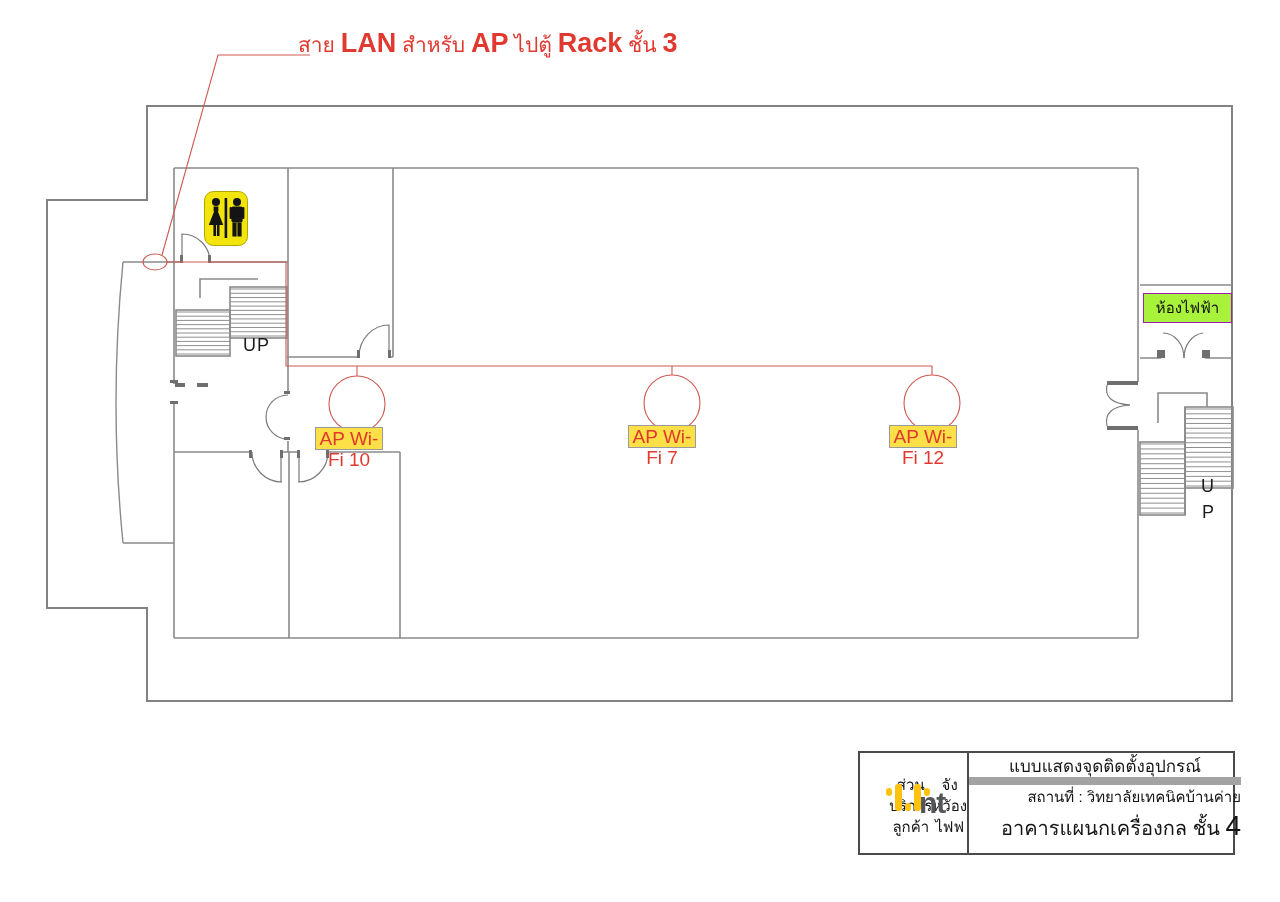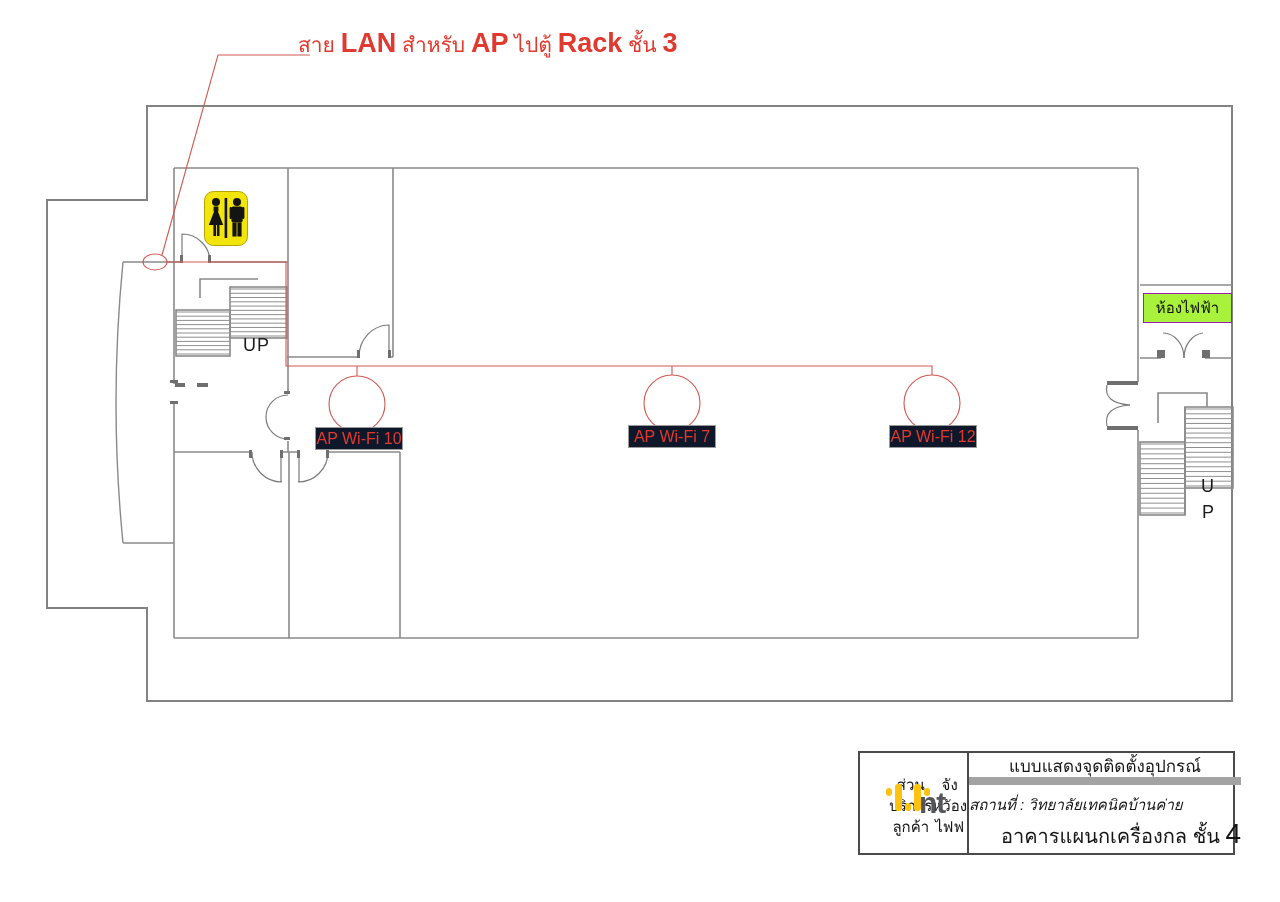--- a/index.html
+++ b/index.html
@@ -7,22 +7,22 @@
          font-family:"Liberation Sans","DejaVu Sans",sans-serif;}
   svg.plan{position:absolute;left:0;top:0;}
 
   
   .annotation{position:absolute;left:298px;top:28px;display:flex;align-items:baseline;
               color:#e0392f;white-space:pre;}
   .annotation .thai{font-size:21px;}
   .annotation .latin{font-size:27px;font-weight:600;}
 
   
-  .ap-label{position:absolute;width:88px;height:23px;box-sizing:border-box;border:1px solid #9a9a9a;
-            background:#0f172a;color:#e0392f;font-size:16px;line-height:21px;text-align:center;}
+  .ap-label{position:absolute;width:68px;height:23px;box-sizing:border-box;border:1px solid #9a9a9a;
+            background:#fde047;color:#e0392f;font-size:19px;line-height:21px;text-align:center;}
   .ap0{left:315px;top:427px}.ap1{left:628px;top:425px}.ap2{left:889px;top:425px}
 
   
   .stair-label{position:absolute;font-size:18px;color:#1c1c1c;}
   .up-left{left:243px;top:335px;letter-spacing:1px;}
   .u-right{left:1201px;top:476px;}
   .p-right{left:1202px;top:502px;}
 
   
   .elec{position:absolute;left:1143px;top:293px;width:89px;height:30px;box-sizing:border-box;
@@ -33,21 +33,21 @@
   .restroom{position:absolute;left:204px;top:191px;}
 
   
   .titleblock{position:absolute;left:858px;top:751px;width:377px;height:104px;box-sizing:border-box;
               border:2px solid #4a4a4a;background:#fff;display:flex;color:#151515;}
   .tb-left{width:109px;box-sizing:border-box;border-right:2px solid #4a4a4a;display:flex;
            flex-direction:row;align-items:center;padding-top:4px;}
   .tb-right{flex:1;display:flex;flex-direction:column;}
   .tb-doc{height:32px;box-sizing:border-box;border-bottom:8px solid #a3a3a3;display:flex;
           align-items:center;justify-content:center;font-size:17px;}
-  .tb-loc{margin-top:8px;text-align:left;font-size:15px;font-style:italic;}
+  .tb-loc{margin-top:0;text-align:right;font-size:15px;}
   .tb-building{text-align:center;font-size:20px;line-height:34px;margin-left:32px;}
   .tb-building .btxt{white-space:pre;}
   .tb-building .floor{font-size:28px;}
   .org{font-size:15px;line-height:21px;text-align:center;}
 
   
   .nt-logo{position:relative;width:72px;height:42px;margin-left:26px;margin-bottom:1px;}
   .nt-mark{position:absolute;background:#ffc20e;border-radius:3px;}
   .m-d1{left:0;top:4px;width:6px;height:8px;}
   .m-b1{left:9px;top:0;width:7px;height:27px;}

